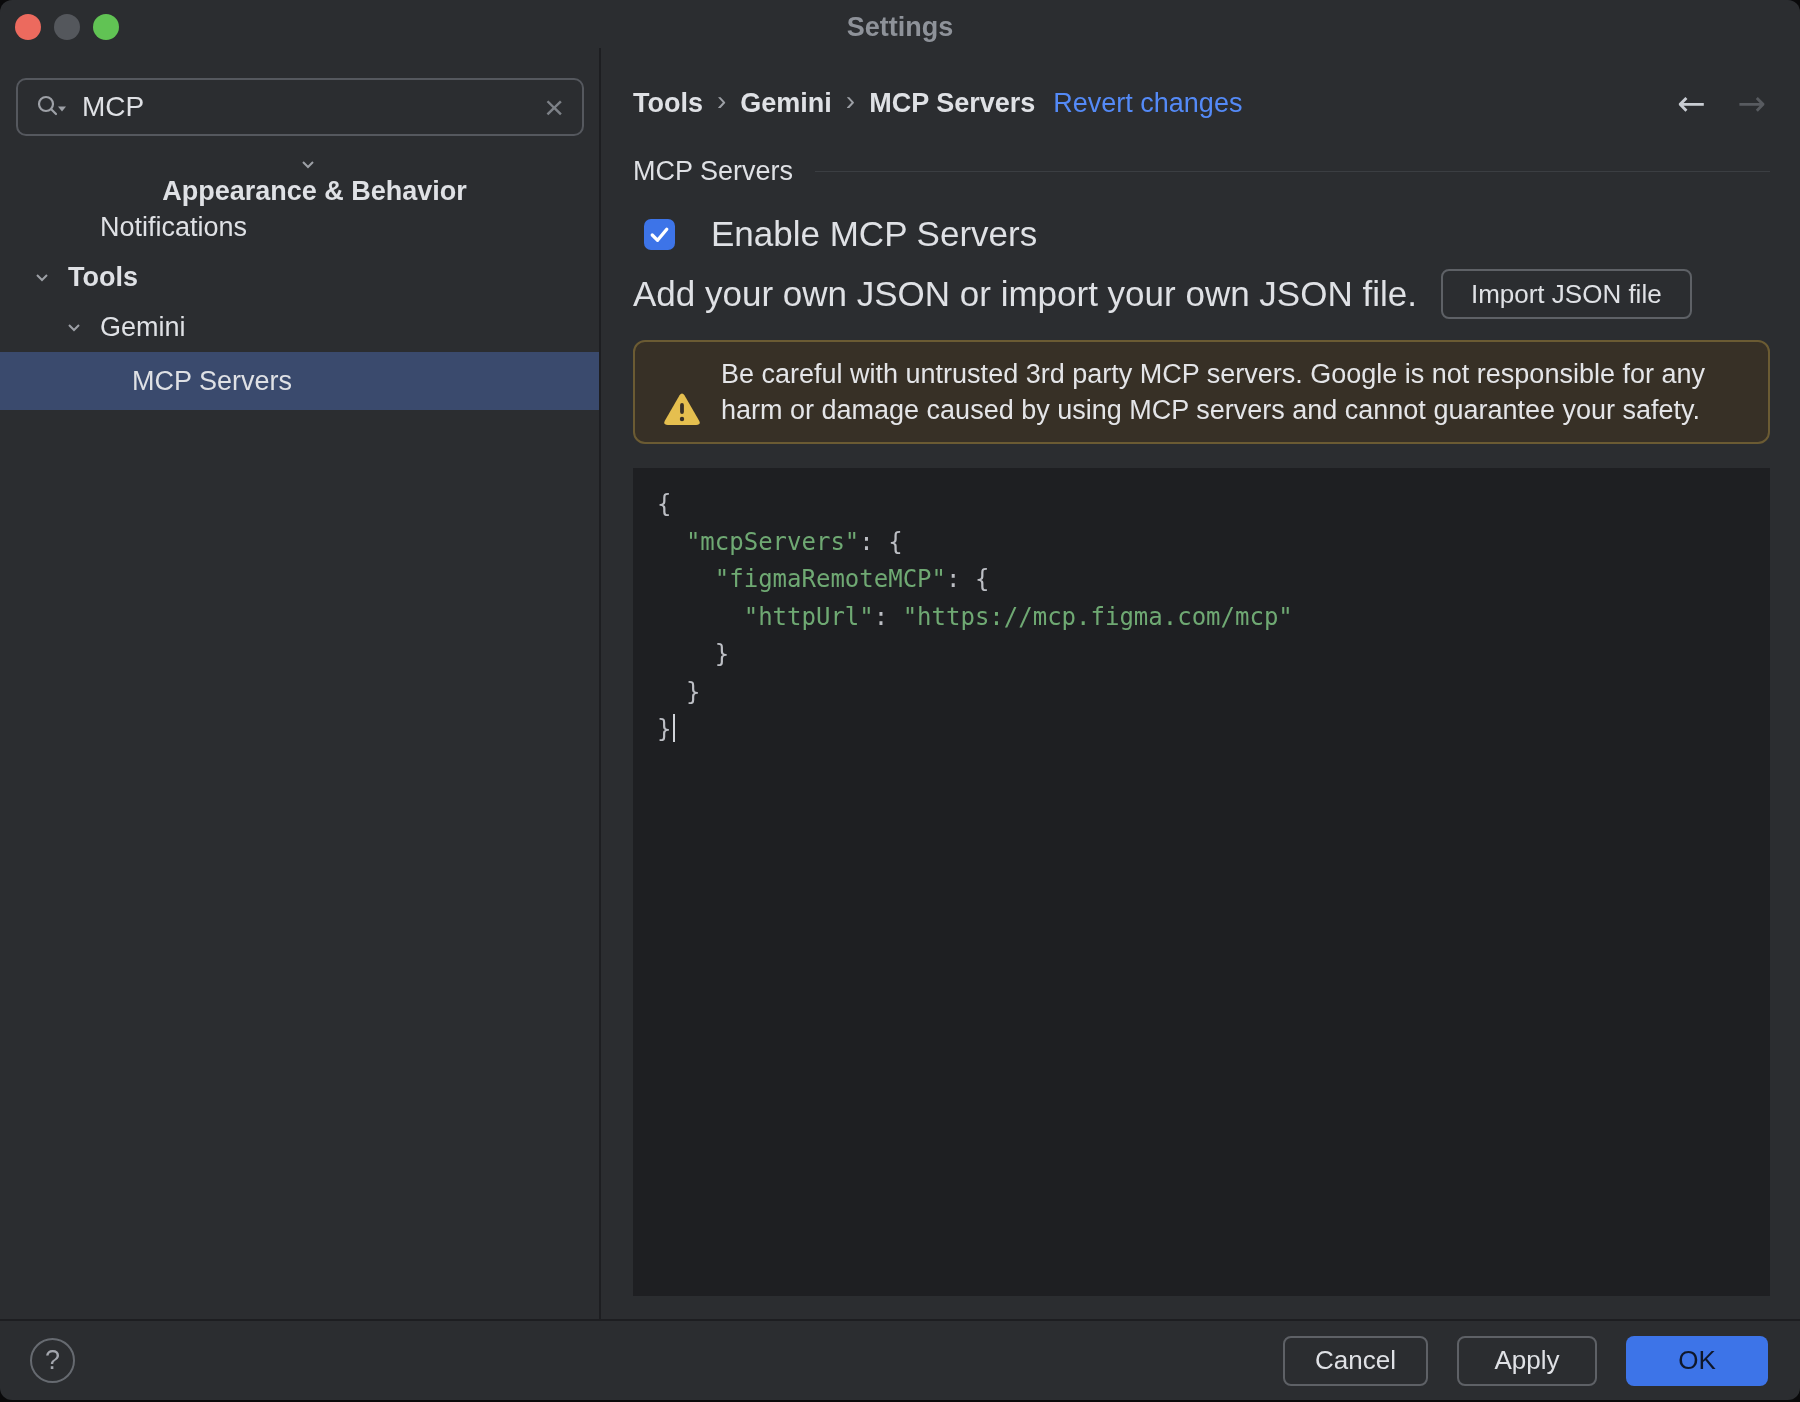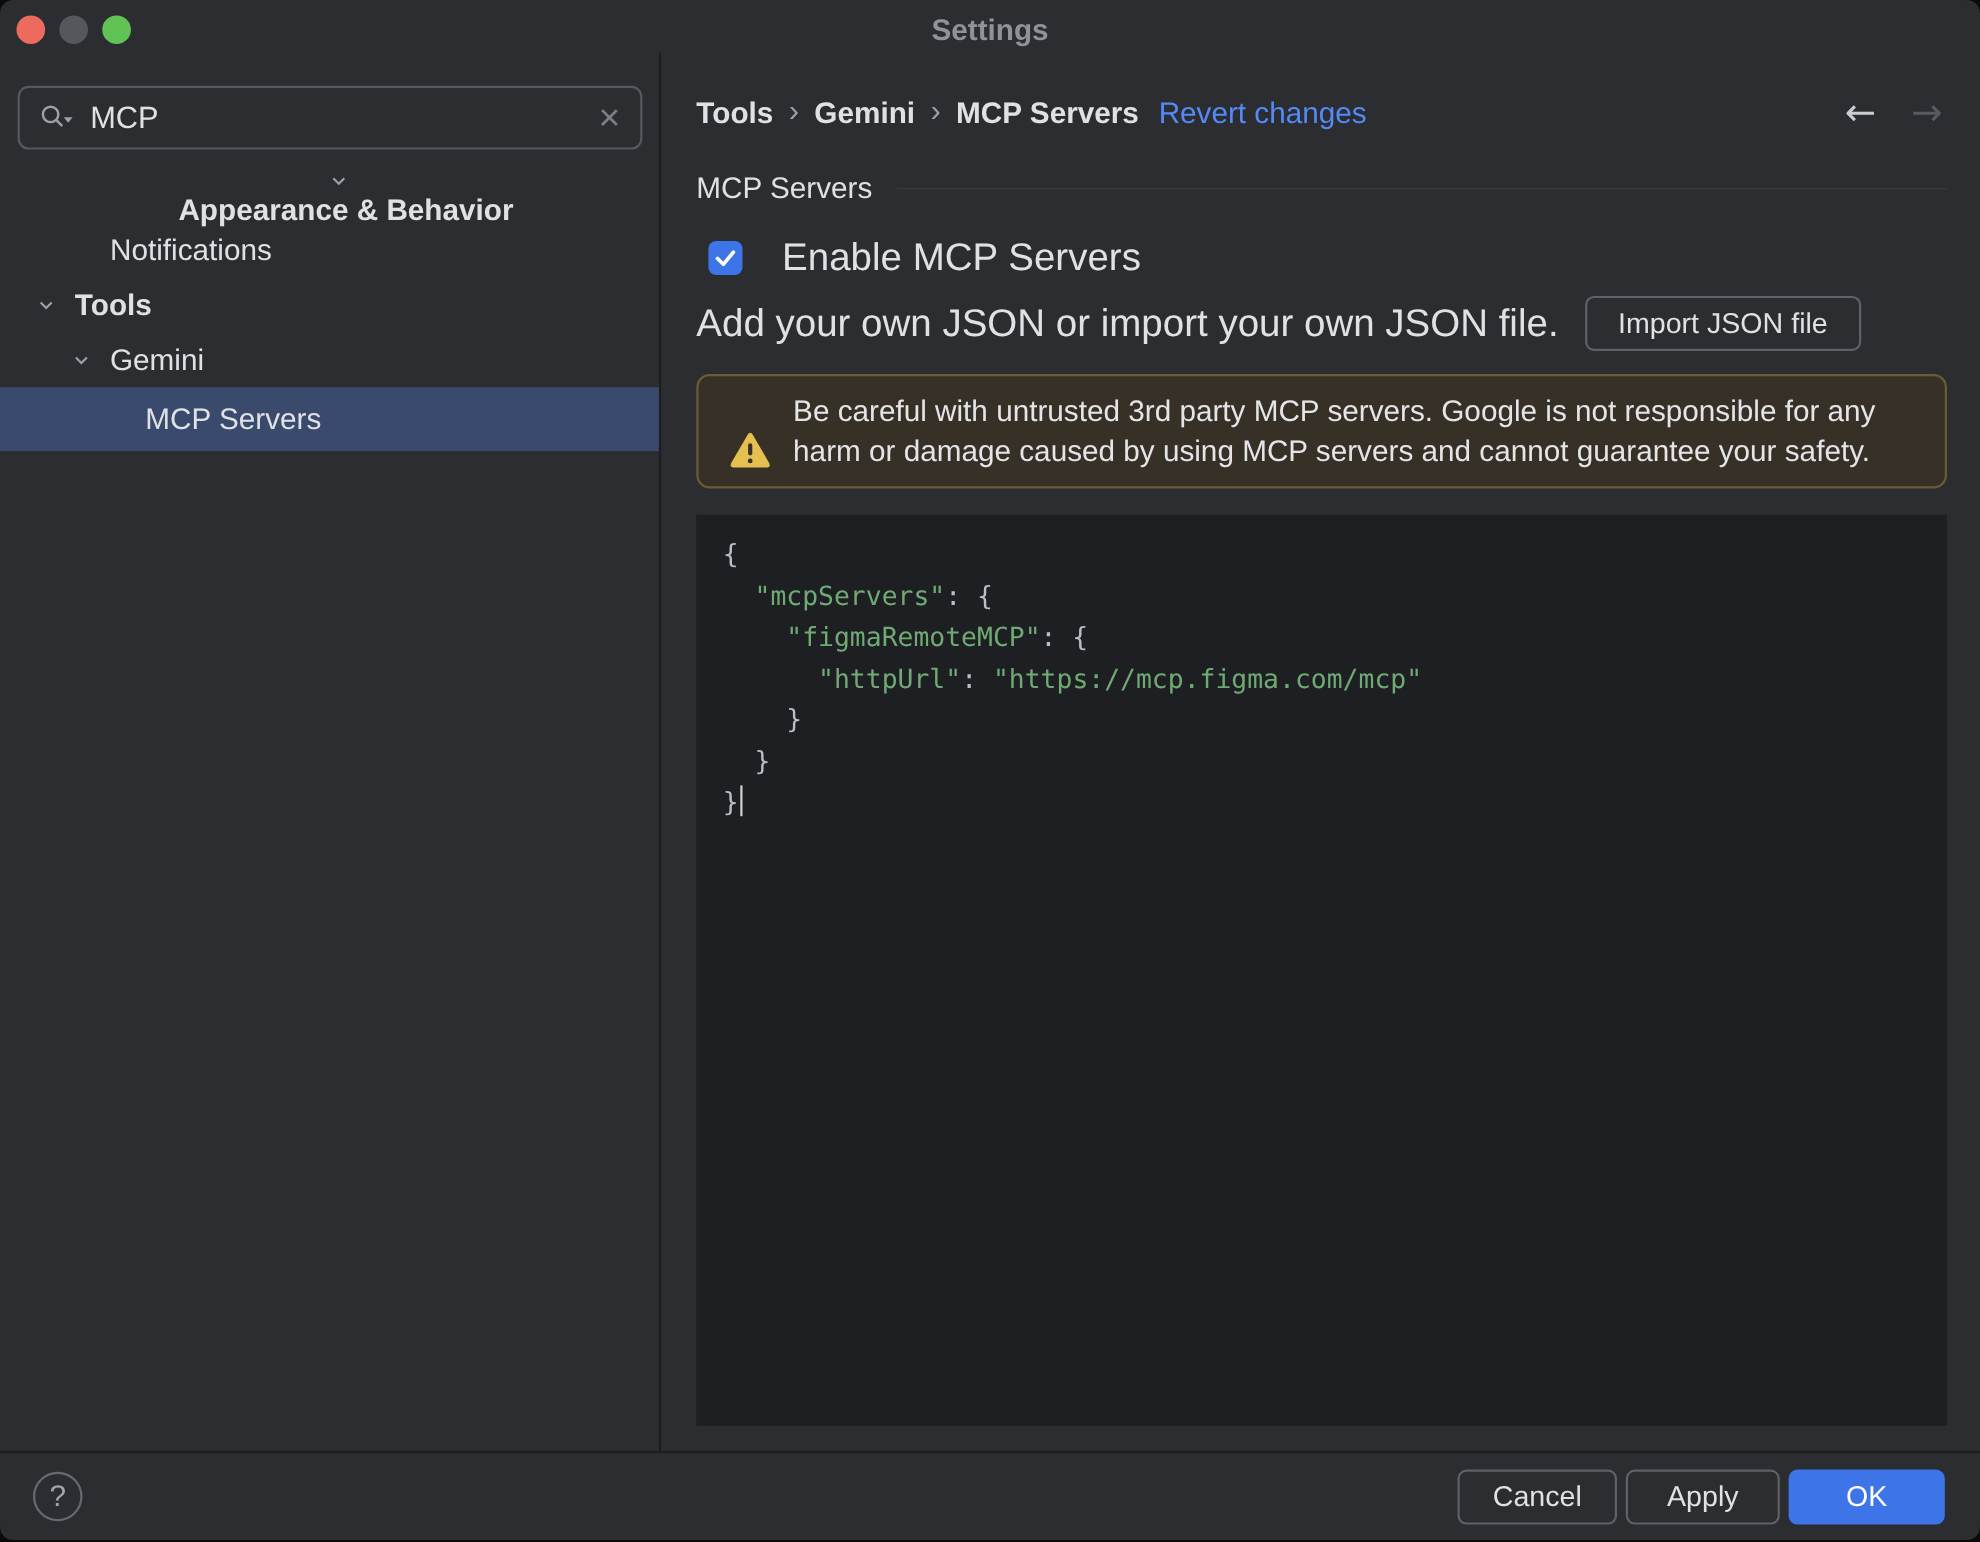--- a/index.html
+++ b/index.html
@@ -63,23 +63,23 @@
   .editor{margin-top:24px;height:828px;background:var(--editor-bg,#1e1f22);padding:18px 24px;overflow:hidden;}
   .code{font-family:"DejaVu Sans Mono",monospace;font-size:24px;line-height:37.5px;}
   .code-line{white-space:pre;}
   .tok-p{color:var(--code-punct,#bcbec4);}
   .tok-s{color:var(--code-string,#6fa973);}
   .caret{display:inline-block;width:2px;height:28px;background:#d0d3d8;vertical-align:-5px;margin-left:2px;}
 
   
   .footer{flex:0 0 81px;border-top:2px solid var(--divider,#1d1e21);display:flex;align-items:center;padding:0 32px 0 30px;}
   .help-circle{width:45px;height:45px;border:2px solid #666a70;border-radius:50%;color:#a3a6ad;font-size:27px;display:flex;align-items:center;justify-content:center;}
-  .footer-buttons{margin-left:auto;display:flex;gap:8px;justify-content:center;}
+  .footer-buttons{margin-left:auto;display:flex;gap:29px;justify-content:center;}
   .cancel-btn,.apply-btn{padding:0 30px;min-width:140px;}
-  .ok-btn{border:none;background:var(--accent-blue,#3d74e8);color:#ffffff;min-width:142px;padding:16px 30px;}
+  .ok-btn{border:none;background:var(--accent-blue,#3d74e8);color:#0f172a;min-width:142px;padding:16px 30px;}
 </style>
 </head>
 <body>
 
 <div class="window">
 
   <div class="titlebar">
     <div class="traffic">
       <span class="tl red"></span>
       <span class="tl gray"></span>

